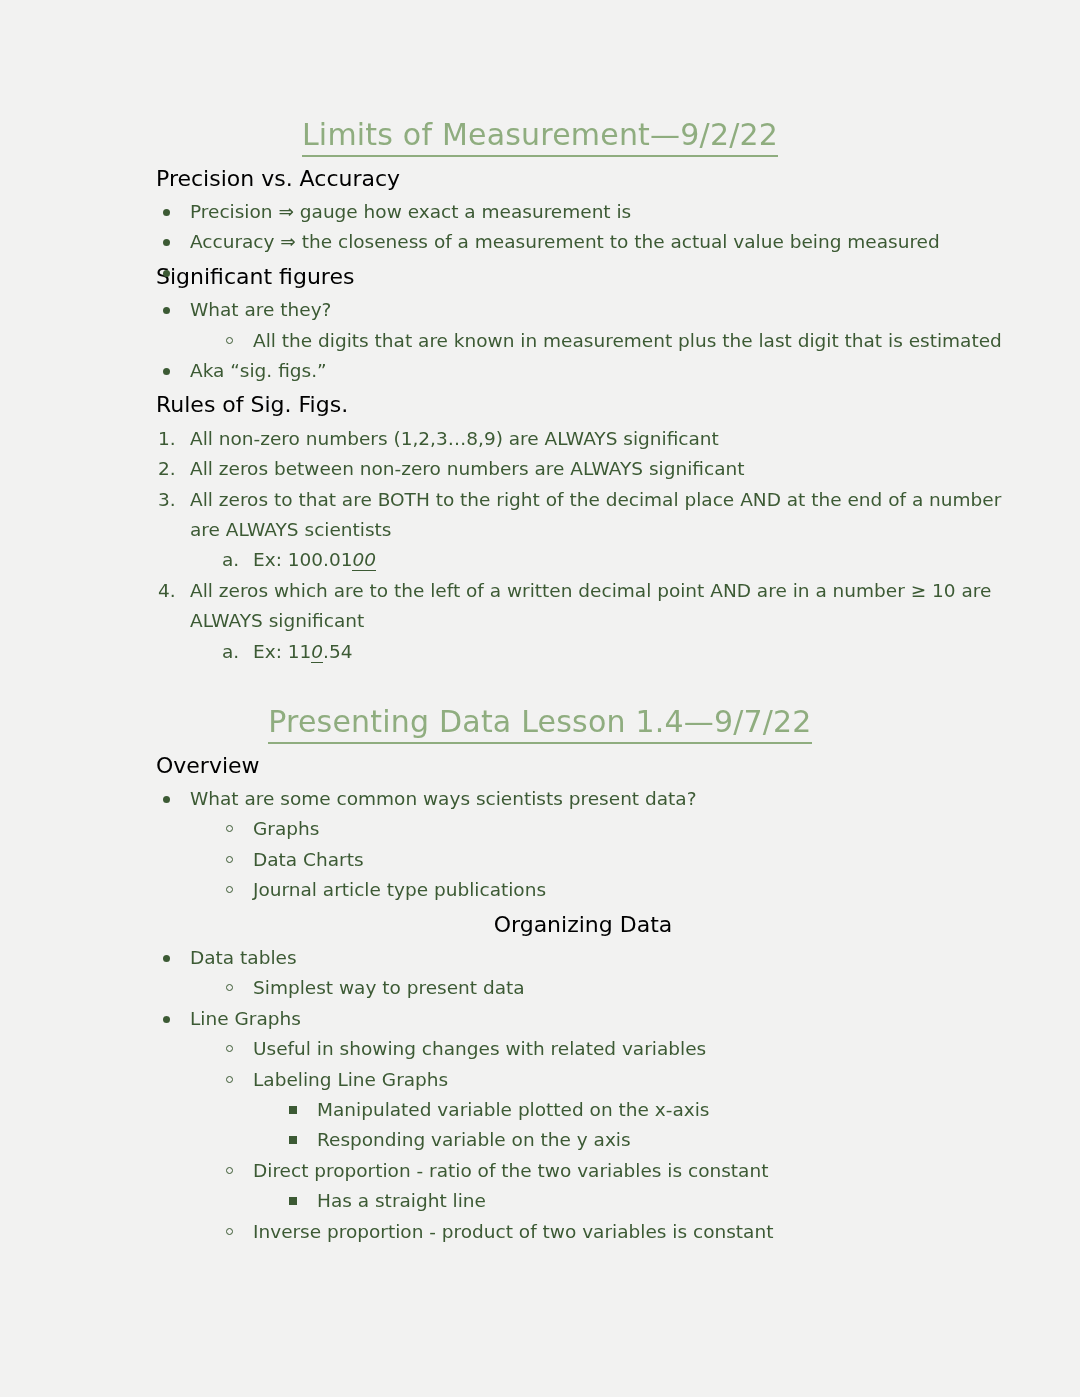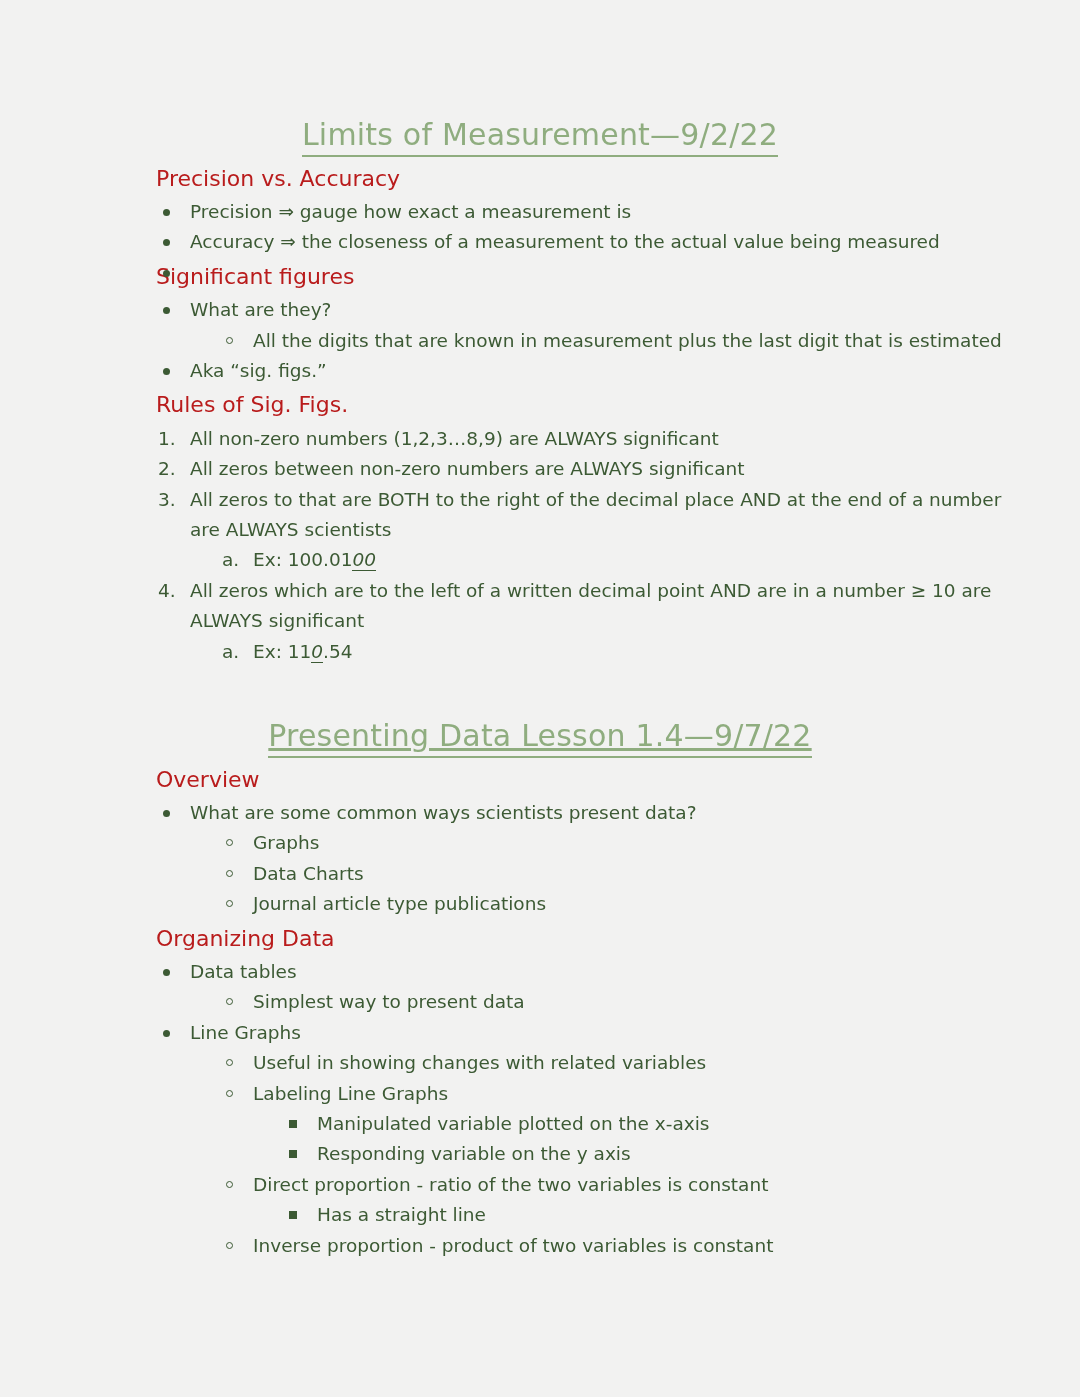--- a/index.html
+++ b/index.html
@@ -30,24 +30,24 @@
     letter-spacing: 0.2px;
     line-height: 1.12;
     margin: 0;
     font-weight: 400;
   }
   .doc-title .u {
     border-bottom: 2px solid #8fad7f;
     padding-bottom: 3px;
   }
   .title-1 { margin-top: 0px; margin-bottom: 14px; }
-  .title-2 { margin-top: 52px; margin-bottom: 14px; text-decoration: underline; }
+  .title-2 { margin-top: 38px; margin-bottom: 14px; }
 
   .section-head {
-    color: #b91c1c;
+    color: #000000;
     font-size: 22px;
     line-height: 1.2;
     margin: 0 0 5px 0;
     padding-left: 86px;
     font-weight: 400;
   }
 
   
   .row {
     position: relative;
@@ -156,21 +156,21 @@
   <h2 class="section-head">Overview</h2>
 
   <p class="row lvl1"><span class="marker m-disc"></span><span>What are some common ways scientists present data?</span></p>
 
   <p class="row lvl2"><span class="marker m-circle"></span><span>Graphs</span></p>
 
   <p class="row lvl2"><span class="marker m-circle"></span><span>Data Charts</span></p>
 
   <p class="row lvl2"><span class="marker m-circle"></span><span>Journal article type publications</span></p>
 
-  <h2 class="section-head" style="margin-top:6px;">Organizing Data</h2>
+  <h2 class="section-head" style="margin-top:6px;text-align:center;">Organizing Data</h2>
 
   <p class="row lvl1"><span class="marker m-disc"></span><span>Data tables</span></p>
 
   <p class="row lvl2"><span class="marker m-circle"></span><span>Simplest way to present data</span></p>
 
   <p class="row lvl1"><span class="marker m-disc"></span><span>Line Graphs</span></p>
 
   <p class="row lvl2"><span class="marker m-circle"></span><span>Useful in showing changes with related variables</span></p>
 
   <p class="row lvl2"><span class="marker m-circle"></span><span>Labeling Line Graphs</span></p>

